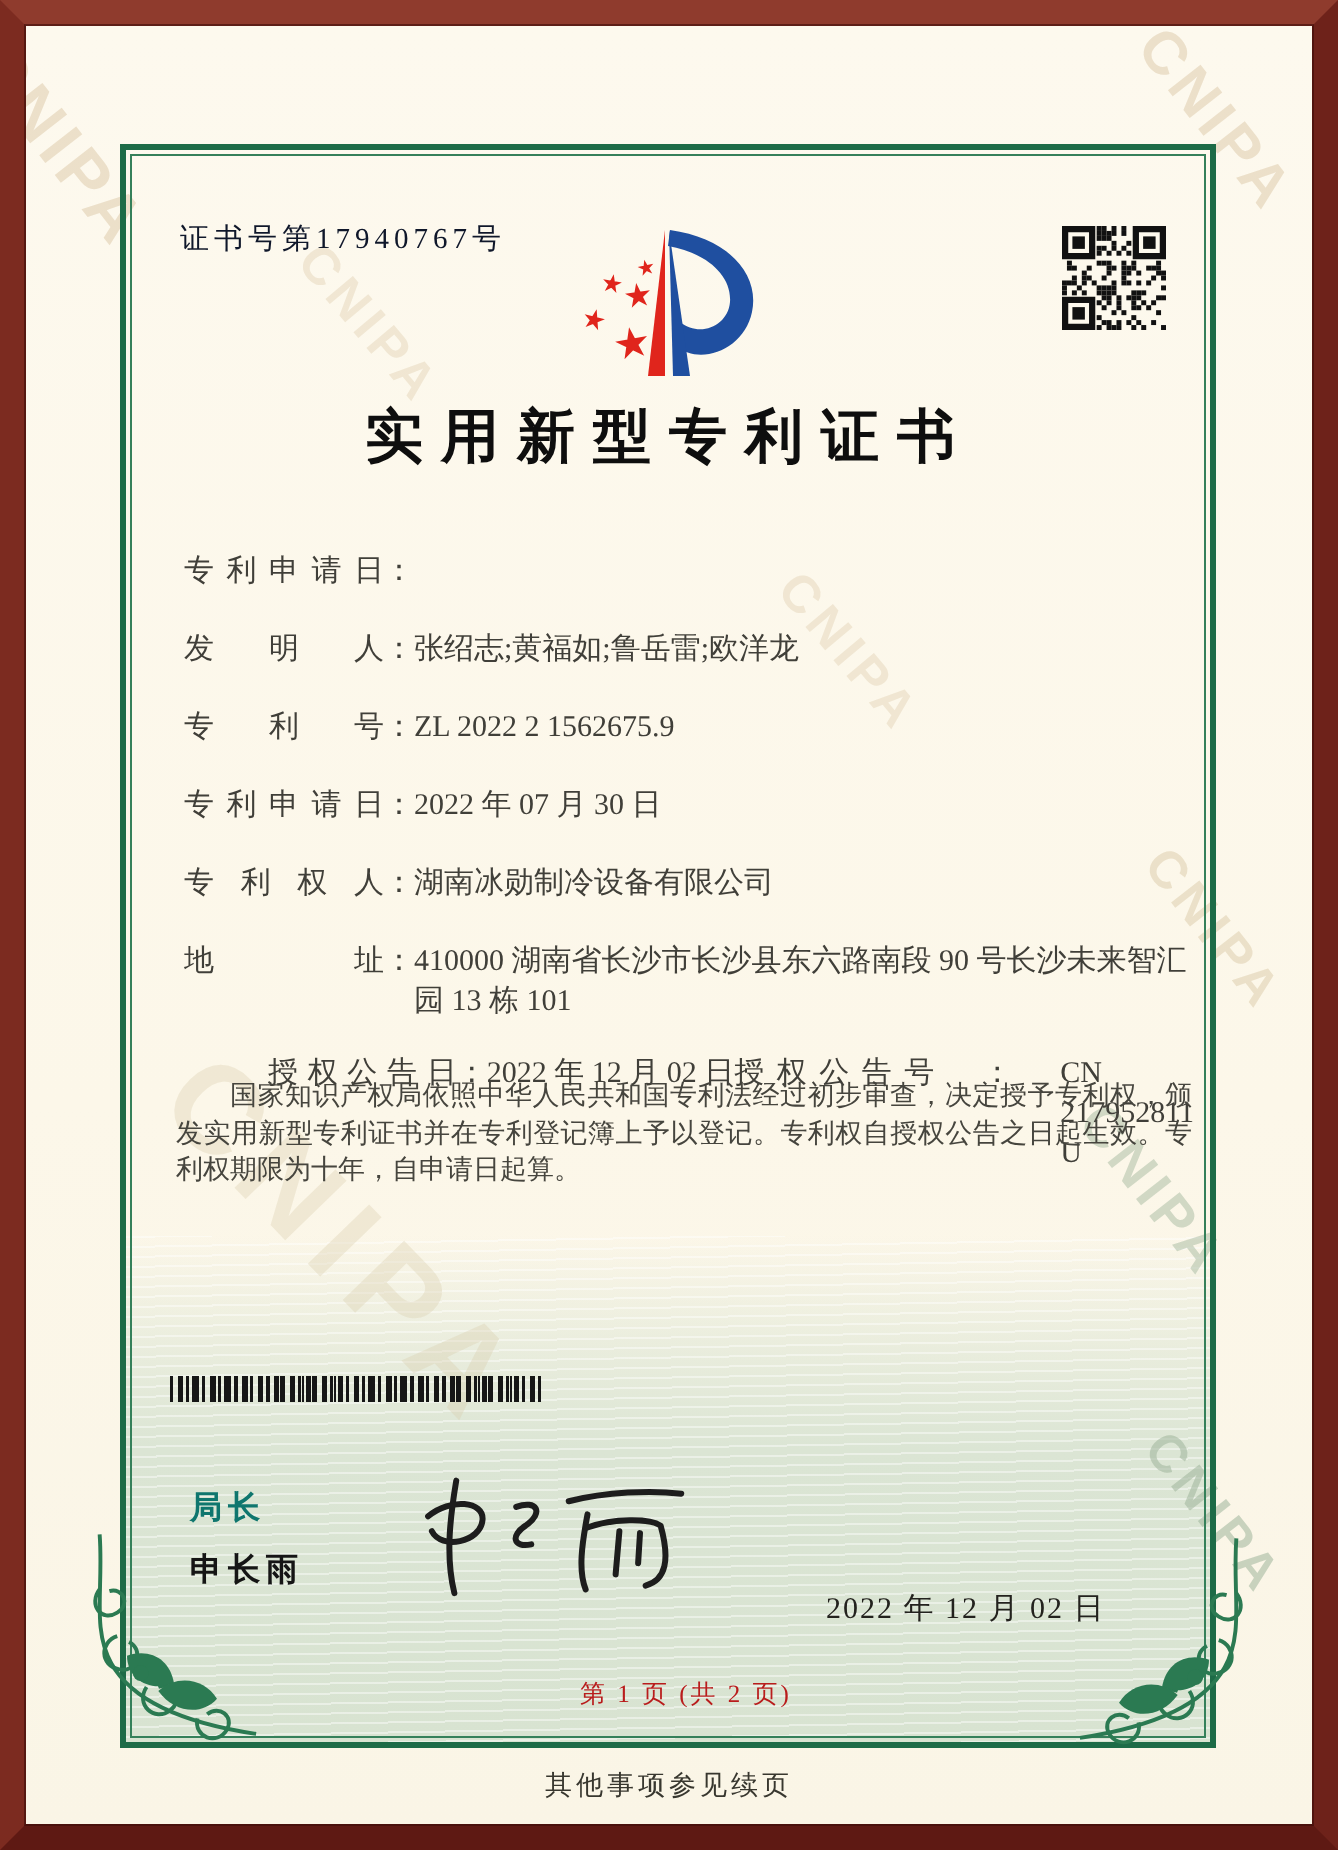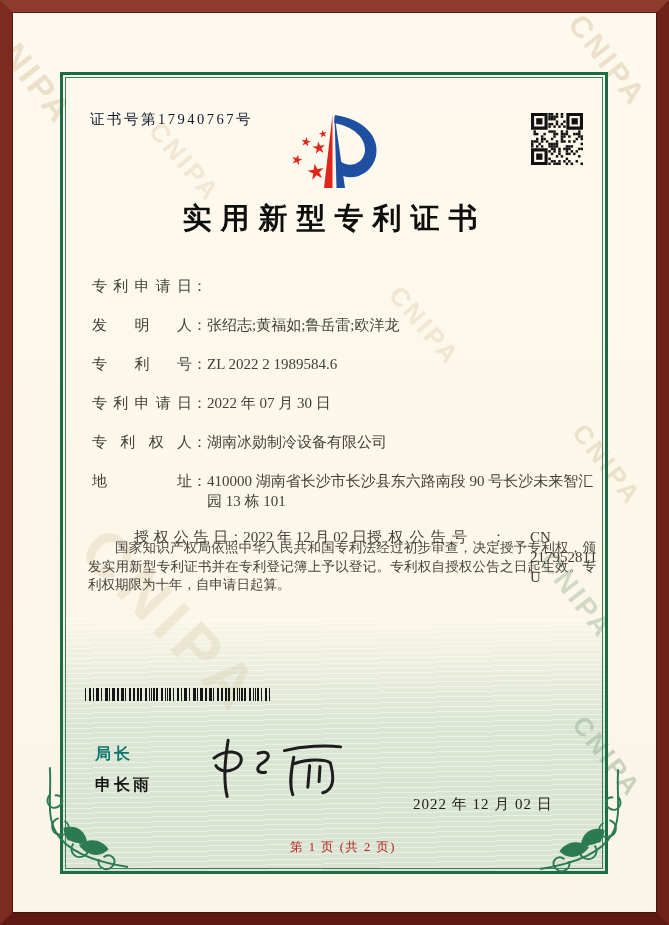--- a/index.html
+++ b/index.html
@@ -244,21 +244,21 @@
         <span class="f-colon">：</span>
     </div>
     <div class="f-row">
       <span class="f-label">发明人</span>
         <span class="f-colon">：</span>
         <span class="f-value">张绍志;黄福如;鲁岳雷;欧洋龙</span>
     </div>
     <div class="f-row">
       <span class="f-label">专利号</span>
         <span class="f-colon">：</span>
-        <span class="f-value">ZL 2022 2 1989584.6</span>
+        <span class="f-value">ZL 2022 2 1562675.9</span>
     </div>
     <div class="f-row">
       <span class="f-label">专利申请日</span>
         <span class="f-colon">：</span>
         <span class="f-value">2022 年 07 月 30 日</span>
     </div>
     <div class="f-row">
       <span class="f-label">专利权人</span>
         <span class="f-colon">：</span>
         <span class="f-value">湖南冰勋制冷设备有限公司</span>
@@ -329,15 +329,16 @@
       <path d="M32 78 c-6 9 4 18 12 12 c7 -5 2 -15 -6 -12"></path>
       <path d="M58 94 c-2 10 10 14 15 6 c4 -7 -4 -13 -10 -8"></path>
     </g>
     <g fill="#2b7a52">
       <path d="M22 62 c12 -4 22 2 24 14 c-12 5 -24 -2 -24 -14z"></path>
       <path d="M38 80 c10 -9 24 -6 30 4 c-8 9 -22 7 -30 -4z"></path>
       <circle cx="29" cy="71" r="4"></circle>
     </g>
   </svg>
 
+  <div class="footer-note">其他事项参见续页</div>
 
   <div class="frame"></div>
 </div>
 
 </body></html>

